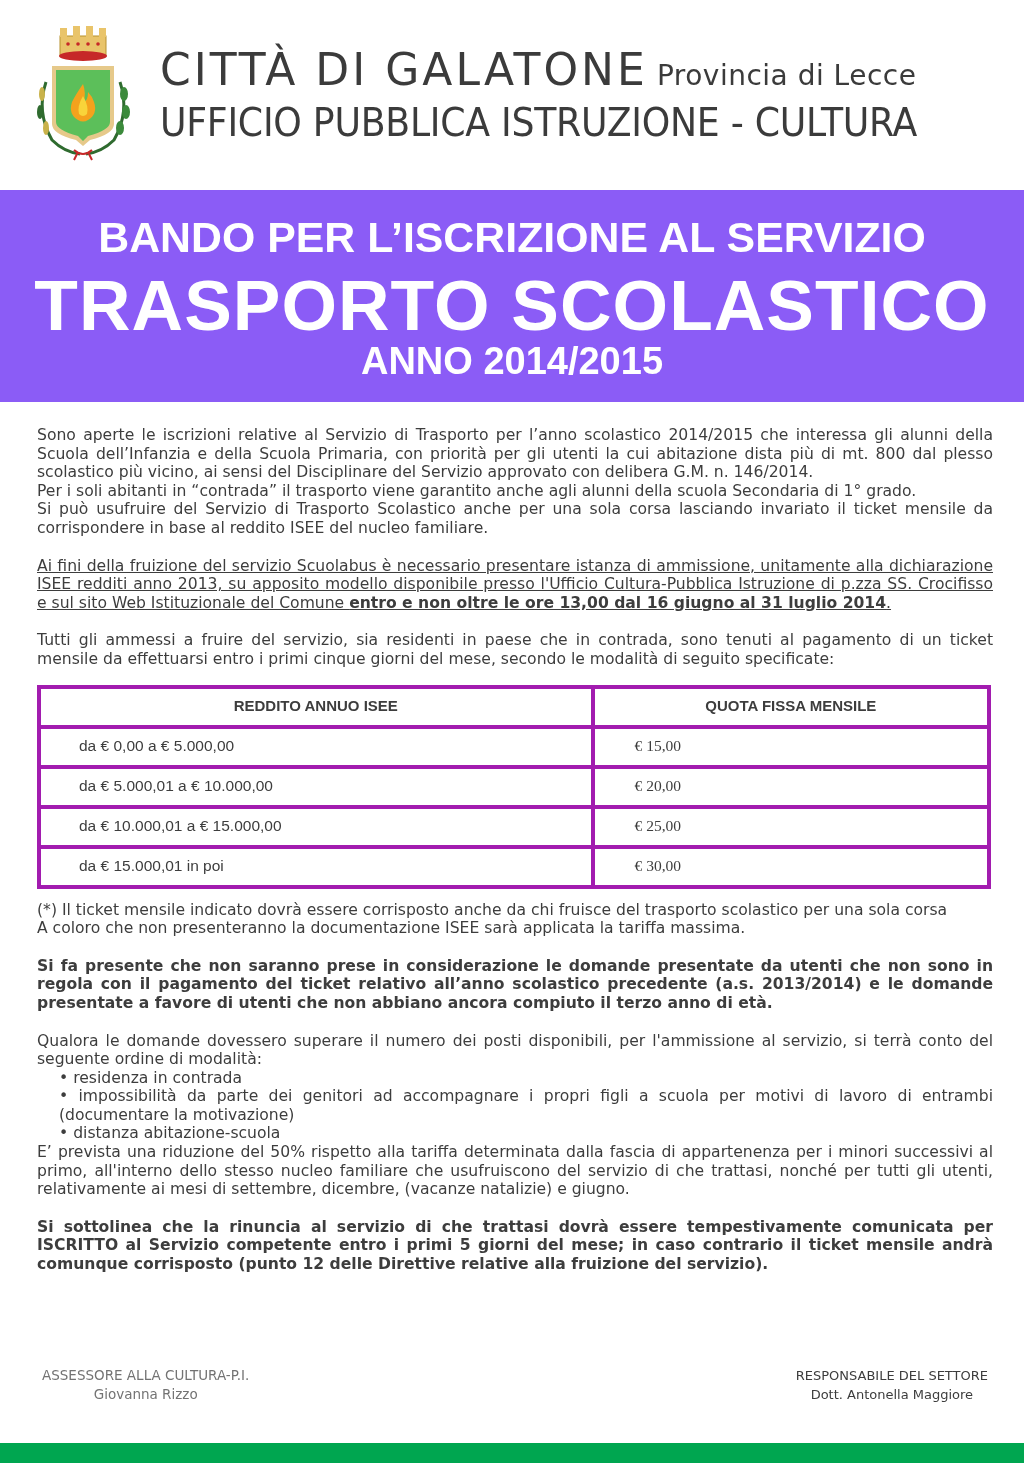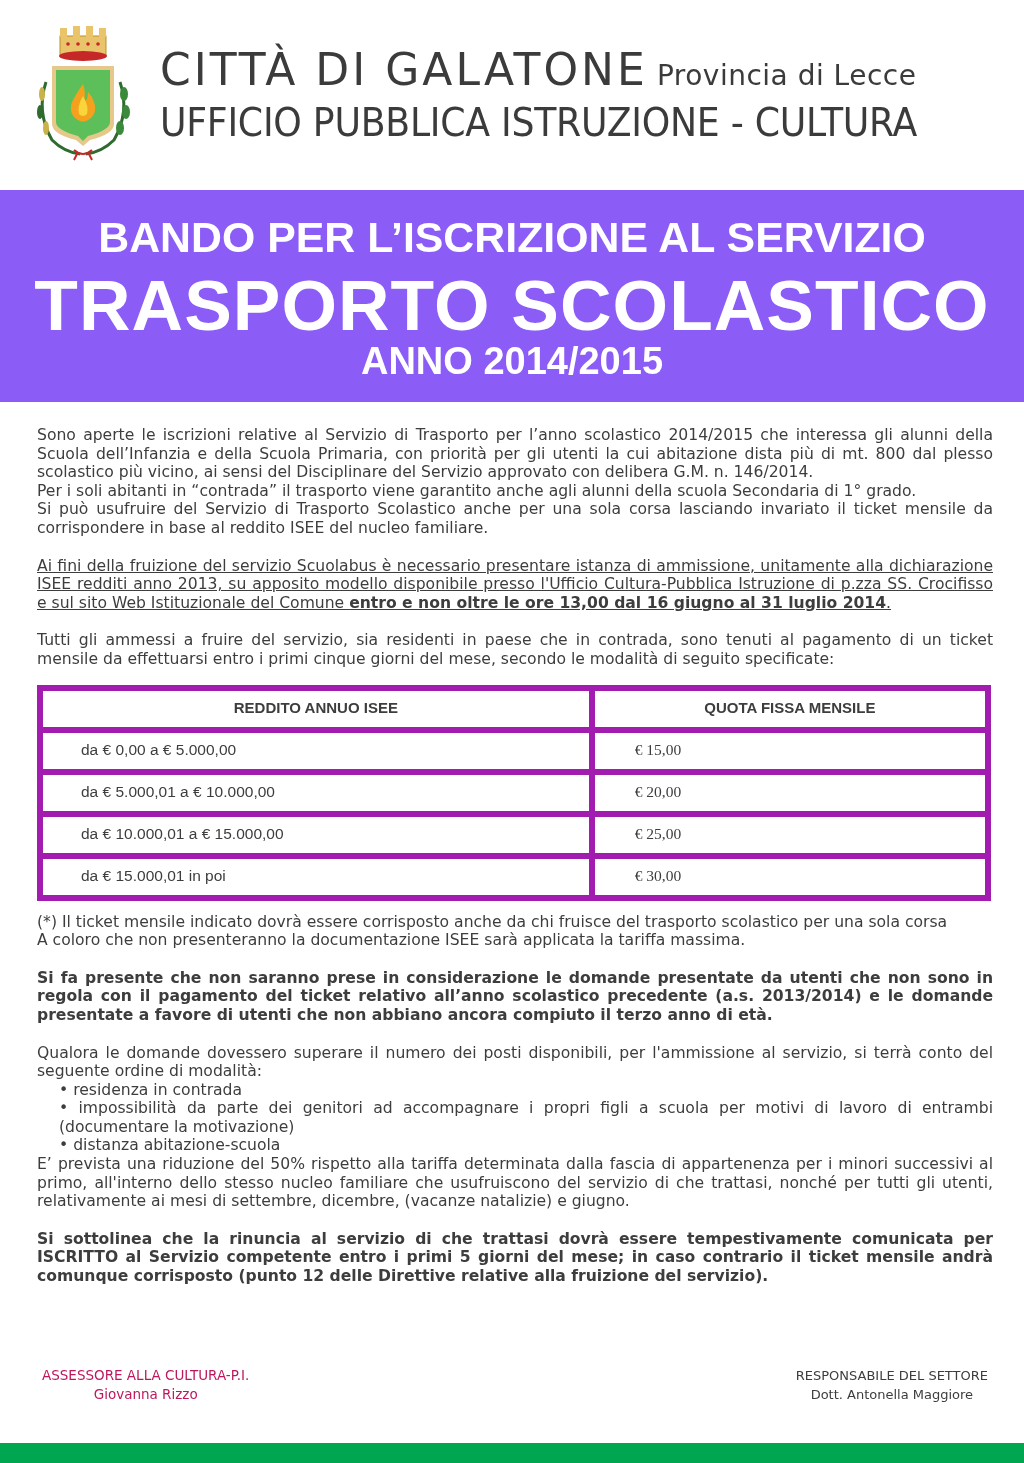--- a/index.html
+++ b/index.html
@@ -13,28 +13,28 @@
   .banner { position: absolute; left: 0; top: 190px; width: 1024px; height: 212px; background: #8b5cf6; text-align: center; color: #ffffff; }
   .banner .b1 { position: absolute; top: 24px; left: 0; width: 100%; font-family: "Liberation Sans", sans-serif; font-weight: bold; font-size: 42px; letter-spacing: 0px; transform: scaleX(1.02); }
   .banner .b2 { position: absolute; top: 76px; left: 0; width: 100%; font-family: "Liberation Sans", sans-serif; font-weight: bold; font-size: 70px; letter-spacing: 1px; transform: scaleX(1.02); }
   .banner .b3 { position: absolute; top: 150px; left: 0; width: 100%; font-family: "Liberation Sans", sans-serif; font-weight: bold; font-size: 38px; }
   .content { position: absolute; left: 37px; top: 426px; width: 956px; font-size: 15.6px; line-height: 18.6px; text-align: justify; }
   .content p { margin: 0; }
   .gap { height: 19px; }
   .underline { text-decoration: underline; }
   .bold { font-weight: bold; }
   table.fees { border-collapse: collapse; width: 954px; margin: 16px 0 0 0; font-family: "Liberation Sans", sans-serif; font-size: 15.5px; }
-  table.fees th, table.fees td { border: 6px solid #a21caf; height: 36px; padding: 0; }
+  table.fees th, table.fees td { border: 4px solid #a21caf; height: 36px; padding: 0; }
   table.fees th { font-weight: bold; text-align: center; font-size: 15px; height: 36px; }
   table.fees td { padding-left: 38px; text-align: left; }
   table.fees td.fee { padding-left: 40px; font-family: Liberation Serif, serif; }
   table.fees tr.r { height: 37px; }
   .bullets { margin: 0; padding-left: 22px; }
   .bullets div { }
-  .sig-left { position: absolute; left: 42px; top: 1366px; font-size: 13.5px; line-height: 19px; text-align: center; color: #be185d; }
+  .sig-left { position: absolute; left: 42px; top: 1366px; font-size: 13.5px; line-height: 19px; text-align: center; color: #737373; }
   .sig-right { position: absolute; right: 36px; top: 1366px; font-size: 13px; line-height: 19px; text-align: center; color: #3d3d3d; }
   .footer-bar { position: absolute; left: 0; top: 1443px; width: 1024px; height: 20px; background: #00a650; }
 </style>
 </head>
 <body>
 
 <div class="header">
   <svg class="crest" viewBox="0 0 110 140">
 
     <rect x="32" y="14" width="46" height="20" fill="#e9c46a" stroke="#b8912e" stroke-width="1"></rect>

